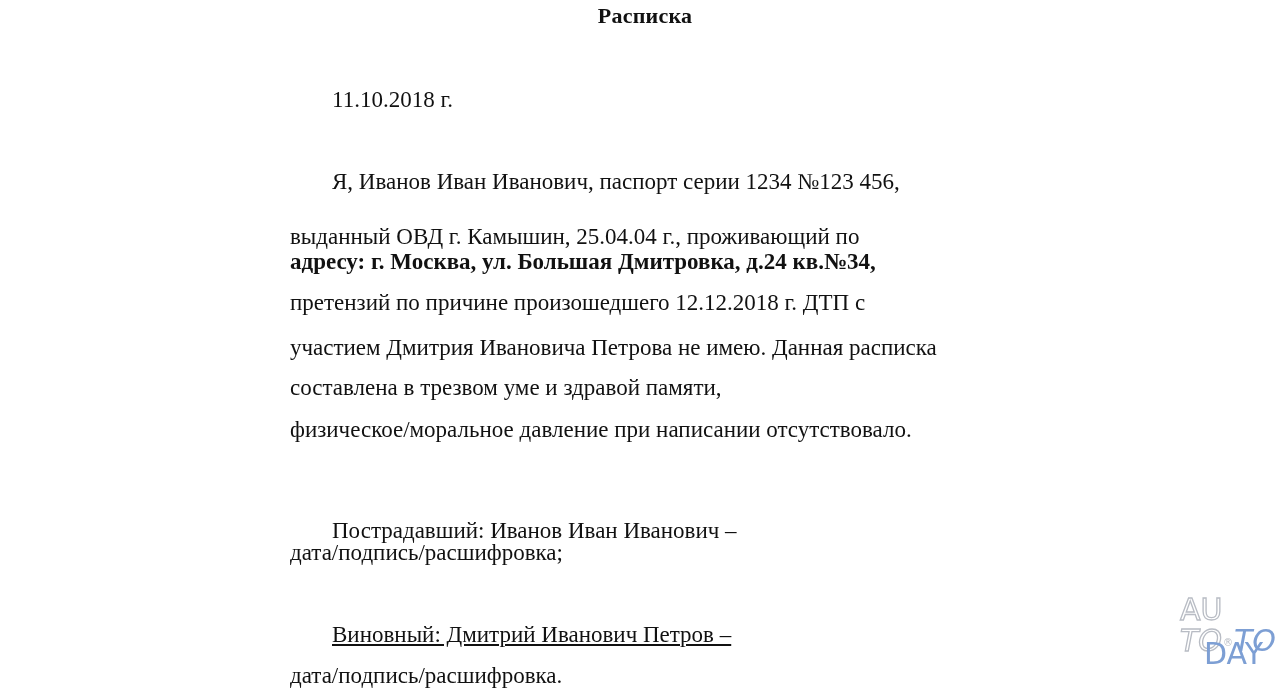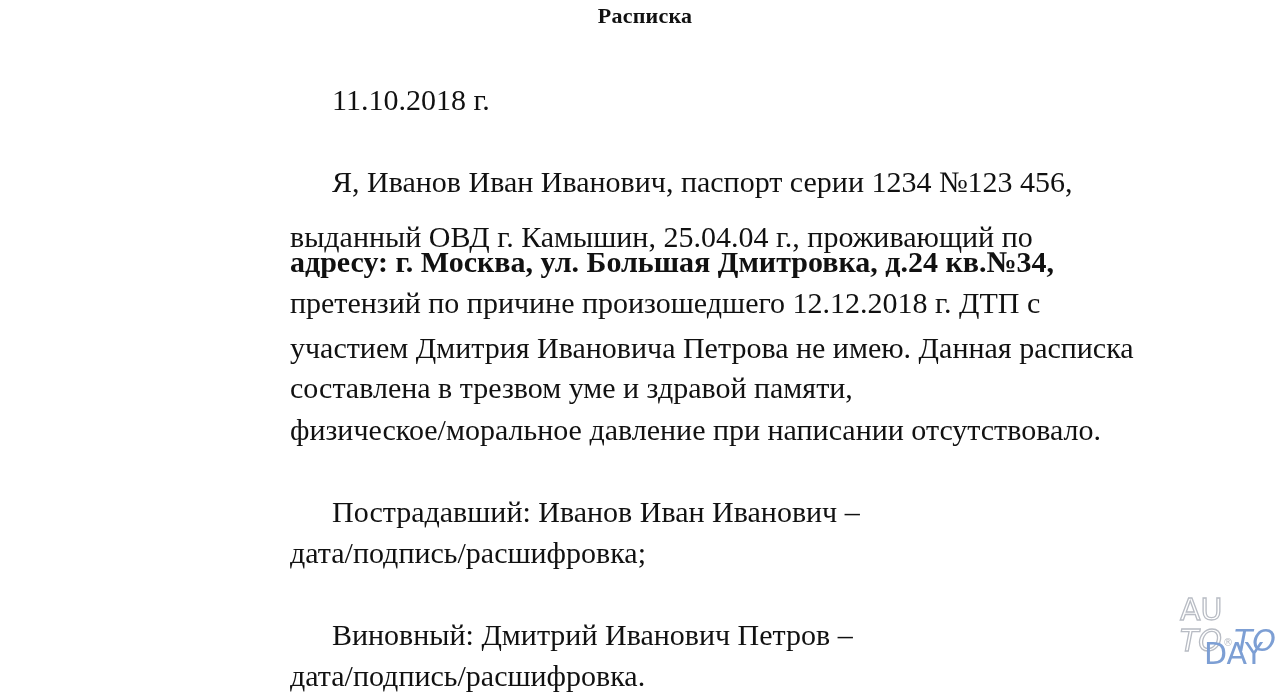--- a/index.html
+++ b/index.html
@@ -25,21 +25,21 @@
       left: 0;
       width: 1290px;
       top: 3px;
       text-align: center;
       font-weight: bold;
       font-size: 22px;
       letter-spacing: 0.2px;
     }
     .line {
       position: absolute;
-      font-size: 30px;
+      font-size: 23px;
       white-space: nowrap;
       line-height: 30px;
     }
     .indent { left: 332px; }
     .flush { left: 290px; }
 
     .watermark {
       position: absolute;
       left: 1176px;
       top: 594px;
@@ -79,26 +79,26 @@
     <div class="line indent" style="top:167px;">Я, Иванов Иван Иванович, паспорт серии 1234 №123 456,</div>
     <div class="line flush" style="top:222px;">выданный ОВД г. Камышин, 25.04.04 г., проживающий по</div>
     <div class="line flush" style="top:247px;font-weight:bold;">адресу: г. Москва, ул. Большая Дмитровка, д.24 кв.№34,</div>
     <div class="line flush" style="top:288px;">претензий по причине произошедшего 12.12.2018 г. ДТП с</div>
     <div class="line flush" style="top:333px;">участием Дмитрия Ивановича Петрова не имею. Данная расписка</div>
     <div class="line flush" style="top:373px;">составлена в трезвом уме и здравой памяти,</div>
     <div class="line flush" style="top:415px;text-align:center;">физическое/моральное давление при написании отсутствовало.</div>
   </div>
 
   <div>
-    <div class="line indent" style="top:497px;">Пострадавший: Иванов Иван Иванович –</div>
+    <div class="line indent" style="top:516px;">Пострадавший: Иванов Иван Иванович –</div>
     <div class="line flush" style="top:538px;">дата/подпись/расшифровка;</div>
   </div>
 
   <div>
-    <div class="line indent" style="top:620px;">Виновный: Дмитрий Иванович Петров –</div>
+    <div class="line indent" style="top:620px;text-decoration:underline;">Виновный: Дмитрий Иванович Петров –</div>
     <div class="line flush" style="top:661px;">дата/подпись/расшифровка.</div>
   </div>
 
   <div class="watermark">
     <div class="wm-row wm-outline" style="left:4px; top:0px;">AU</div>
     <div class="wm-row" style="left:4px; top:31px;">
       <span class="wm-outline wm-italic">TO</span><span class="wm-reg">®</span><span class="wm-blue wm-italic">TO</span>
     </div>
     <div class="wm-row wm-blue" style="left:28px; top:44px;">DAY</div>
   </div>

